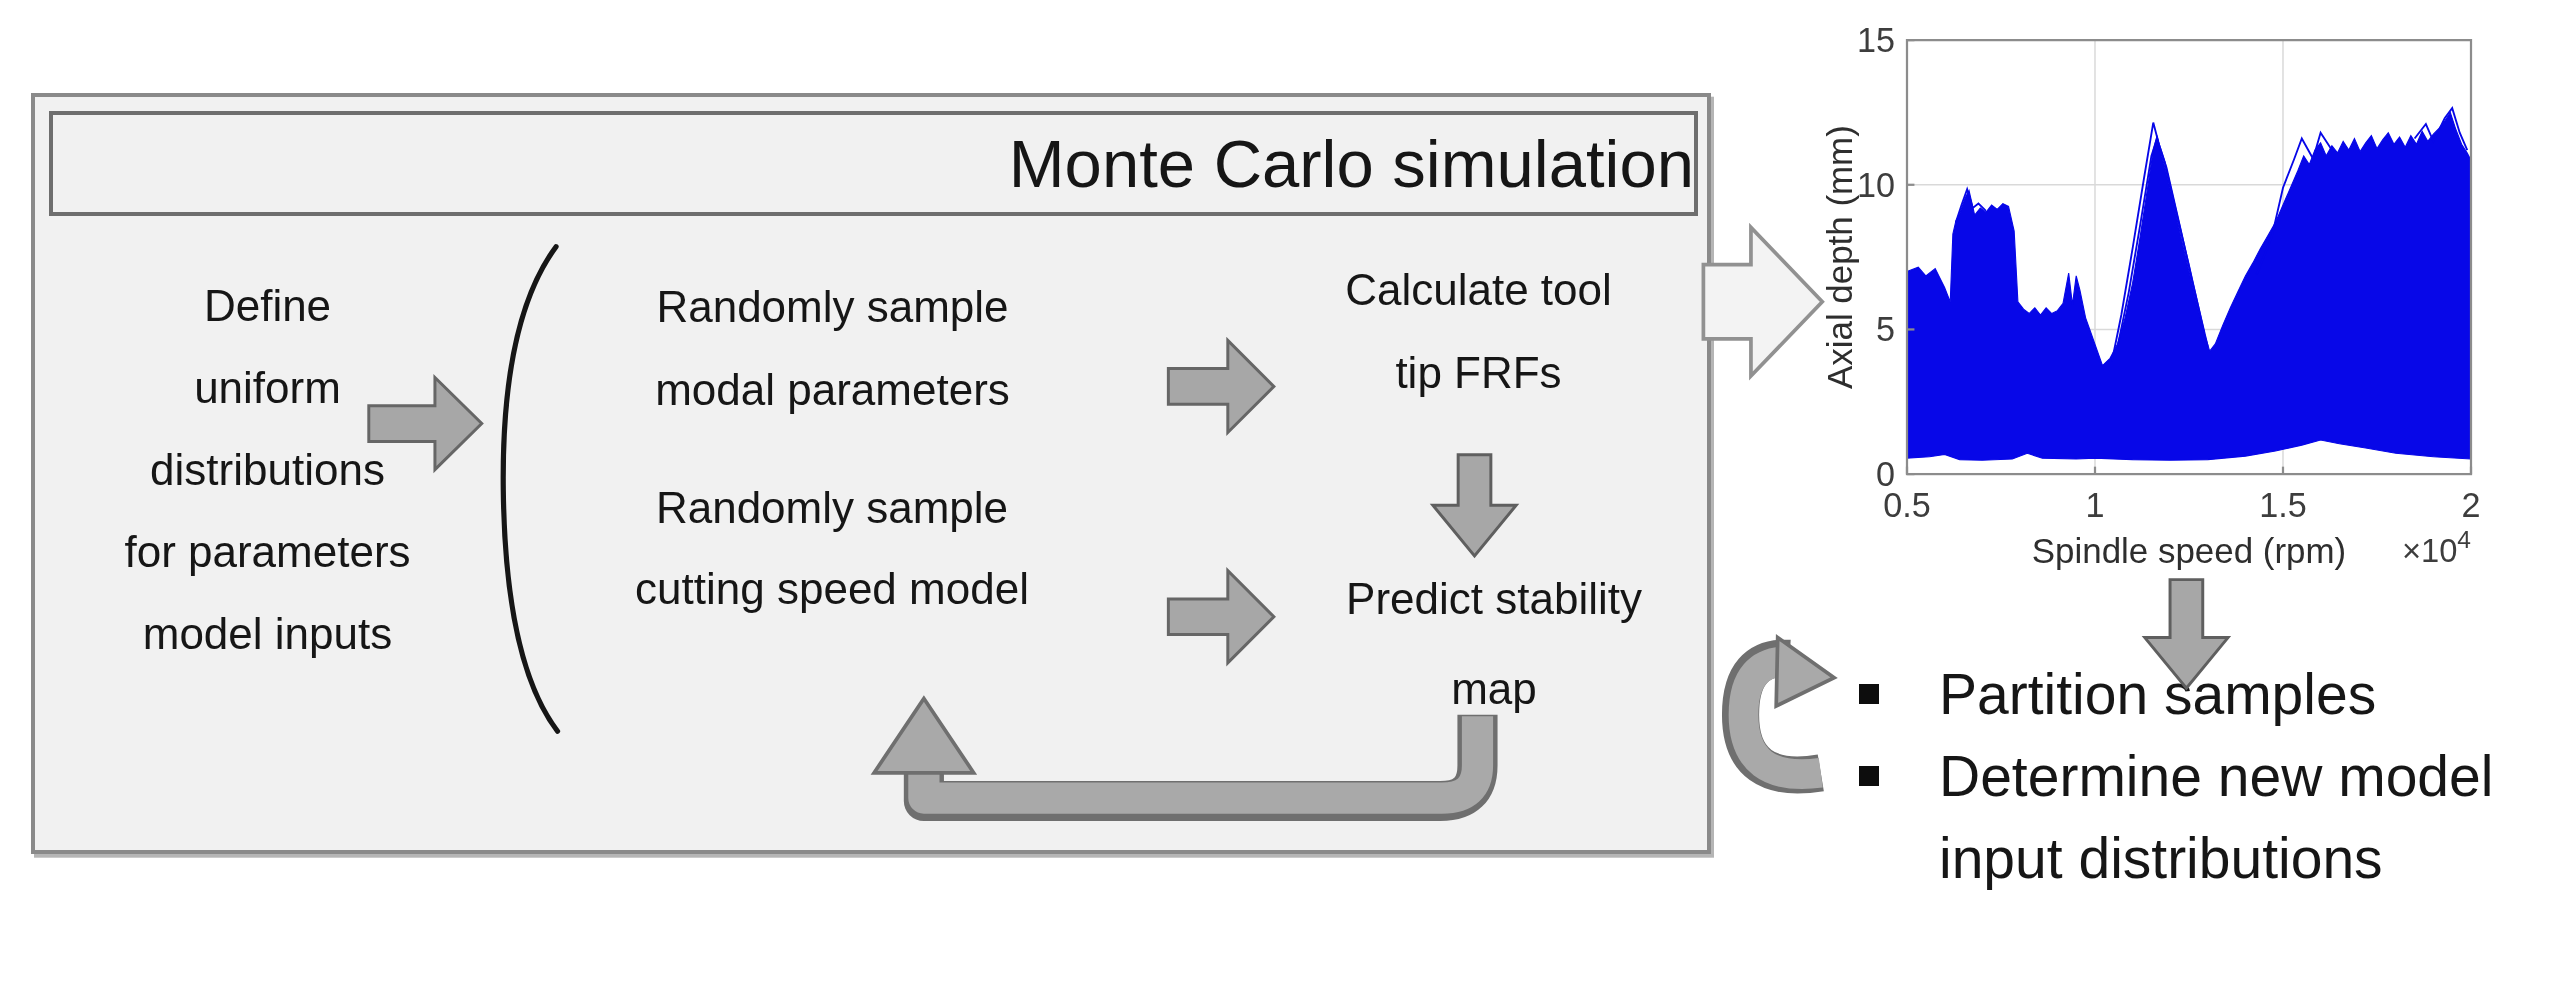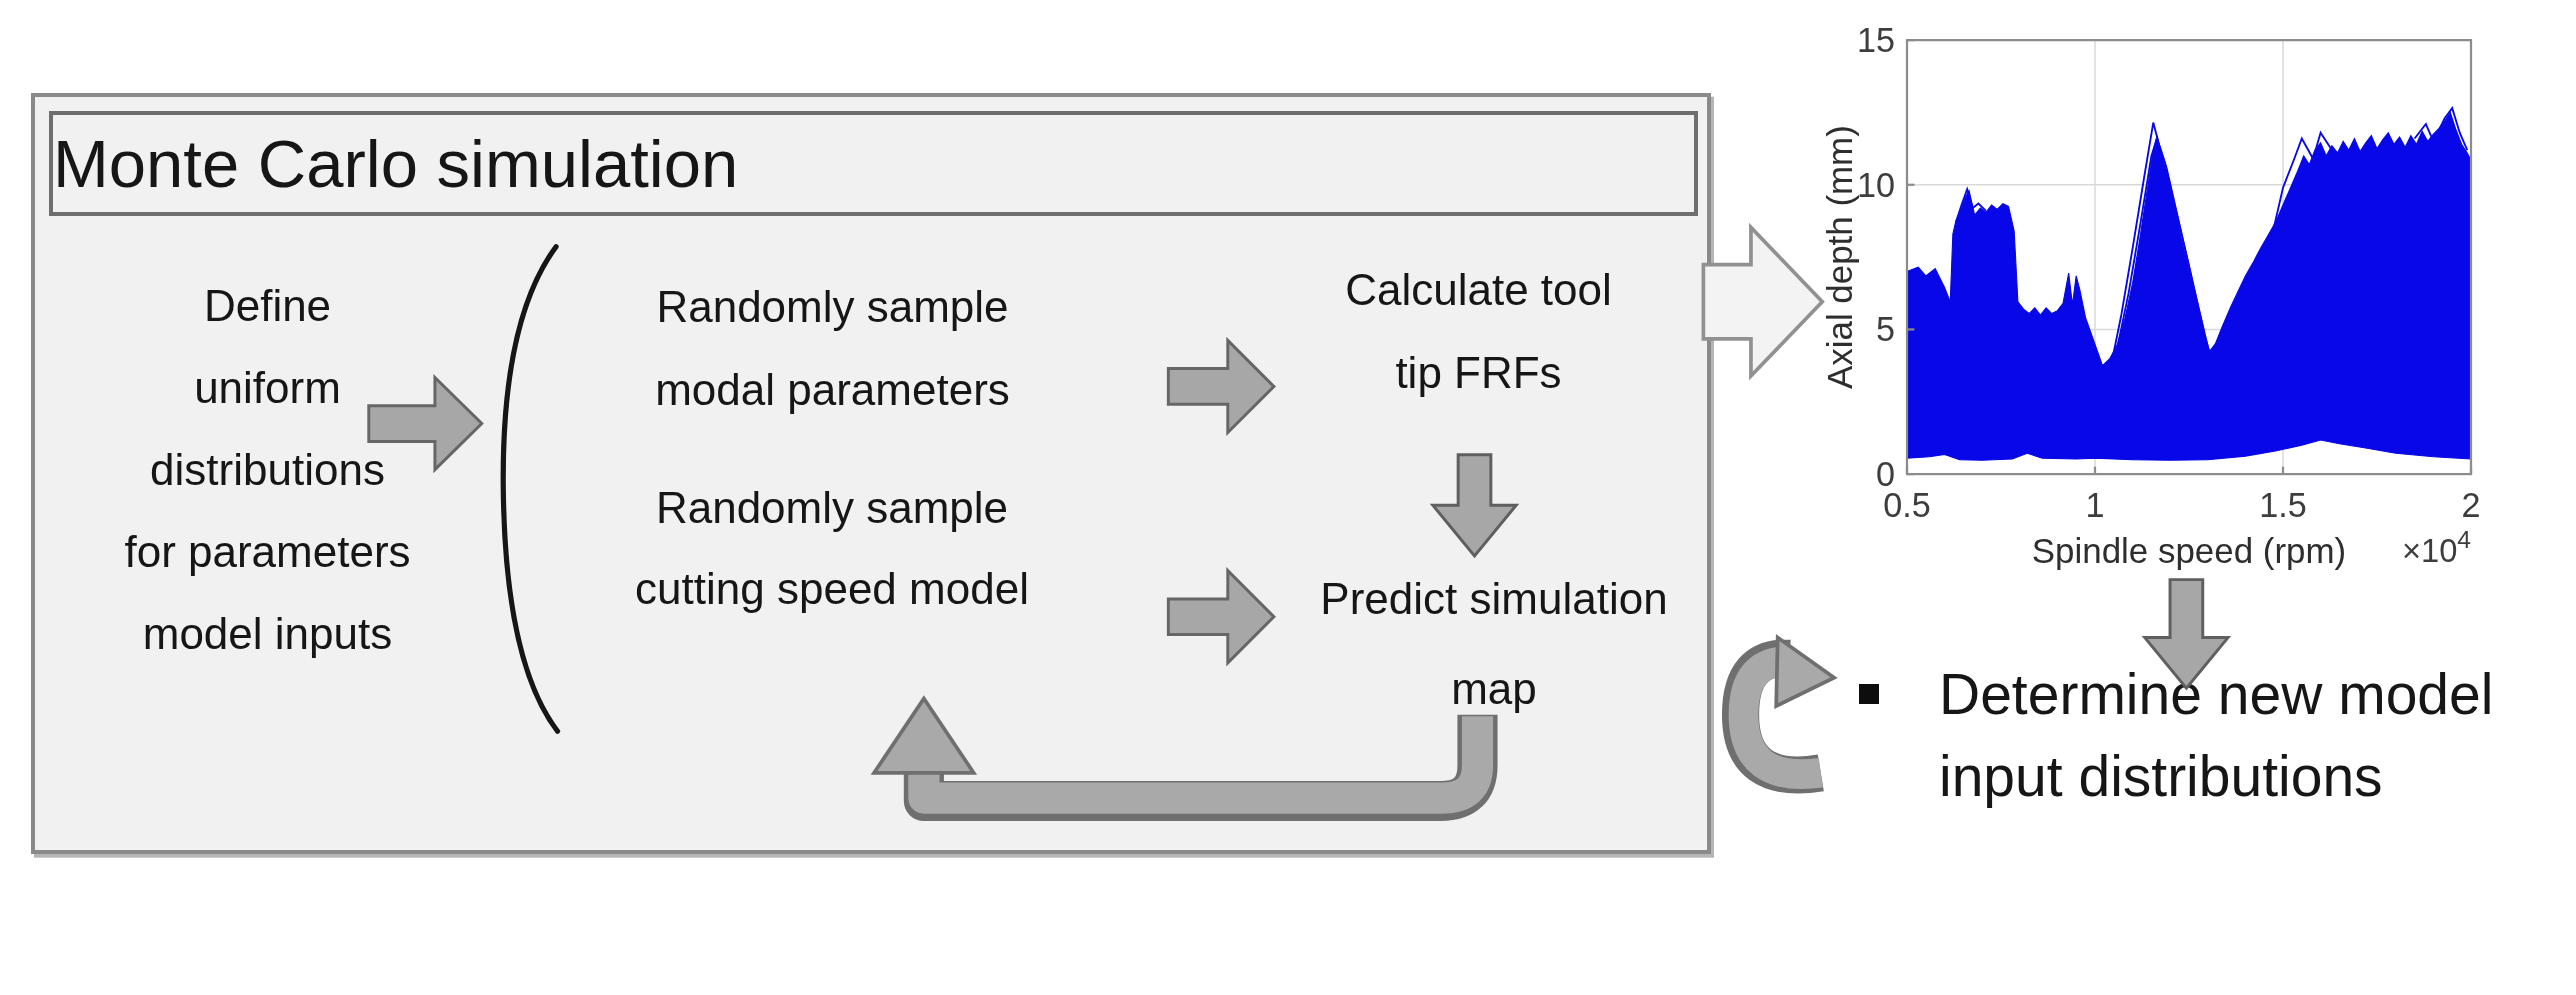--- a/index.html
+++ b/index.html
@@ -8,21 +8,21 @@
     font-family:"Liberation Sans", sans-serif;color:#161616;
   }
   .outer-box{
     position:absolute;left:31px;top:93px;width:1672px;height:753px;
     background:#f1f1f1;border:4.5px solid #8a8a8a;
     box-shadow:3px 3.7px 0 rgba(120,120,120,.55);
   }
   .title-box{
     position:absolute;left:49px;top:111px;width:1641px;height:97px;
     background:#f1f1f1;border:4.5px solid #6e6e6e;
-    display:flex;align-items:center;justify-content:flex-start;
+    display:flex;align-items:center;justify-content:flex-end;
   }
   .title-box span{font-size:67px;line-height:1;letter-spacing:0;}
   .tblock{position:absolute;text-align:center;font-size:44px;}
   .tblock div{white-space:nowrap;}
   #blk-define{left:52px;top:265px;width:431px;line-height:82px;}
   #blk-modal{left:561px;top:265px;width:543px;line-height:83px;}
   #blk-cutting{left:546px;top:467px;width:572px;line-height:81px;}
   #blk-calc{left:1263px;top:248px;width:431px;line-height:83px;}
   #blk-predict{left:1256px;top:554px;width:476px;line-height:90px;}
   #svg-deco,#svg-chart{position:absolute;left:0;top:0;pointer-events:none;}
@@ -63,27 +63,28 @@
     <div>Randomly sample</div>
     <div>cutting speed model</div>
   </div>
 
   <div class="tblock" id="blk-calc">
     <div>Calculate tool</div>
     <div>tip FRFs</div>
   </div>
 
   <div class="tblock" id="blk-predict">
-    <div>Predict simulation</div>
+    <div>Predict stability</div>
     <div>map</div>
   </div>
 
   <ul class="bullets">
     <li>
       <span class="sq"></span>
+      <span>Partition samples</span>
     </li>
     <li>
       <span class="sq"></span>
       <span>Determine new model input distributions</span>
     </li>
   </ul>
 
   <svg id="svg-deco" width="2576" height="995" viewBox="0 0 3466 1339">
 
     <path d="M 748 332 Q 674 432 677 660 Q 680 892 750 984" fill="none" stroke="#161616" stroke-width="7" stroke-linecap="round"></path>

